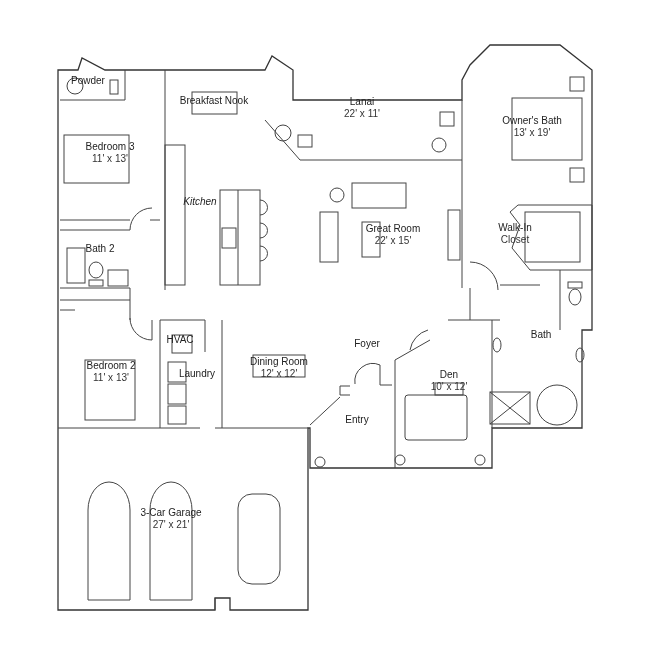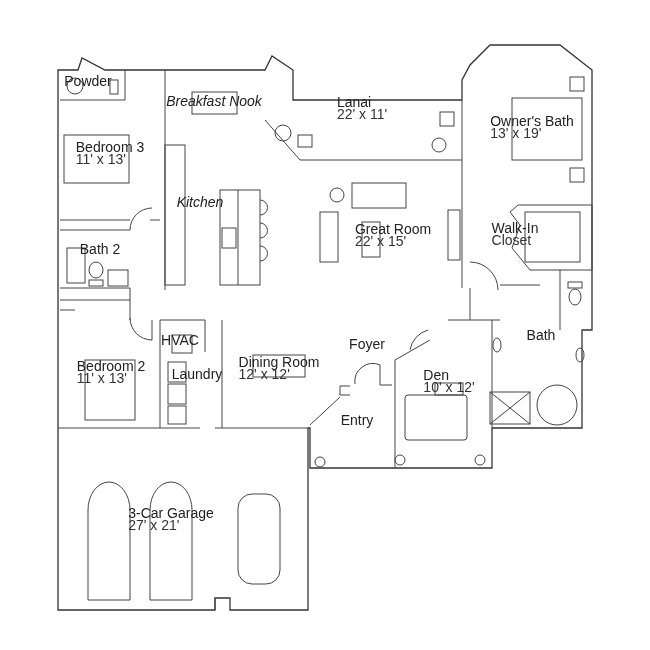--- a/index.html
+++ b/index.html
@@ -1,18 +1,18 @@
 <!DOCTYPE html>
 <html><head>
 <meta charset="utf-8">
 <style>
   html, body { margin: 0; padding: 0; background: #ffffff; }
   body { width: 650px; height: 650px; position: relative; overflow: hidden; font-family: "Liberation Sans", sans-serif; }
   #plan { position: absolute; left: 0; top: 0; width: 650px; height: 650px; }
-  .lbl { position: absolute; font-family: "Liberation Sans", sans-serif; font-size: 14px; color: #222; text-align: left; line-height: 12px; white-space: nowrap; transform: translateX(-50%); }
+  .lbl { position: absolute; font-family: "Liberation Sans", sans-serif; font-size: 10px; color: #222; text-align: center; line-height: 12px; white-space: nowrap; transform: translateX(-50%); }
   .lbl .dim { display: block; color: #333; }
 </style>
 </head>
 <body>
 
 <svg id="plan" viewBox="0 0 650 650" xmlns="http://www.w3.org/2000/svg">
   <g fill="none" stroke="#333" stroke-width="1.3">
 
     <path d="M60,70 L78,70 L82,58 L105,70 L165,70 L265,70 L272,56 L293,70 L293,100 L462,100 L462,80 L470,65 L490,45 L560,45 L592,70 L592,330 L582,330 L582,428 L492,428 L492,468 L310,468 L310,428 L308,428 L308,610 L230,610 L230,598 L215,598 L215,610 L58,610 L58,70 Z"></path>
   </g>
@@ -120,21 +120,21 @@
 
     <path d="M88,510 L88,600 L130,600 L130,510 M88,510 A21,28 0 0 1 130,510"></path>
     <path d="M150,510 L150,600 L192,600 L192,510 M150,510 A21,28 0 0 1 192,510"></path>
     <rect x="238" y="494" width="42" height="90" rx="14"></rect>
     <line x1="215" y1="610" x2="215" y2="598"></line>
   </g>
 </svg>
 
 <div id="labels">
     <div class="lbl" style="left: 88px; top: 75px;"><span>Powder</span></div>
-    <div class="lbl" style="left: 214px; top: 95px; font-style: italic;"><span>Breakfast Nook</span></div>
+    <div class="lbl" style="left: 214px; top: 95px;"><span>Breakfast Nook</span></div>
     <div class="lbl" style="left: 362px; top: 96px;"><span>Lanai</span><span class="dim">22' x 11'</span></div>
     <div class="lbl" style="left: 532px; top: 115px;"><span>Owner's Bath</span><span class="dim">13' x 19'</span></div>
     <div class="lbl" style="left: 110px; top: 141px;"><span>Bedroom 3</span><span class="dim">11' x 13'</span></div>
     <div class="lbl" style="left: 200px; top: 196px; font-style: italic;"><span>Kitchen</span></div>
     <div class="lbl" style="left: 393px; top: 223px;"><span>Great Room</span><span class="dim">22' x 15'</span></div>
     <div class="lbl" style="left: 515px; top: 222px;"><span>Walk-In</span><span class="dim">Closet</span></div>
     <div class="lbl" style="left: 100px; top: 243px;"><span>Bath 2</span></div>
     <div class="lbl" style="left: 541px; top: 329px;"><span>Bath</span></div>
     <div class="lbl" style="left: 180px; top: 334px;"><span>HVAC</span></div>
     <div class="lbl" style="left: 367px; top: 338px;"><span>Foyer</span></div>

